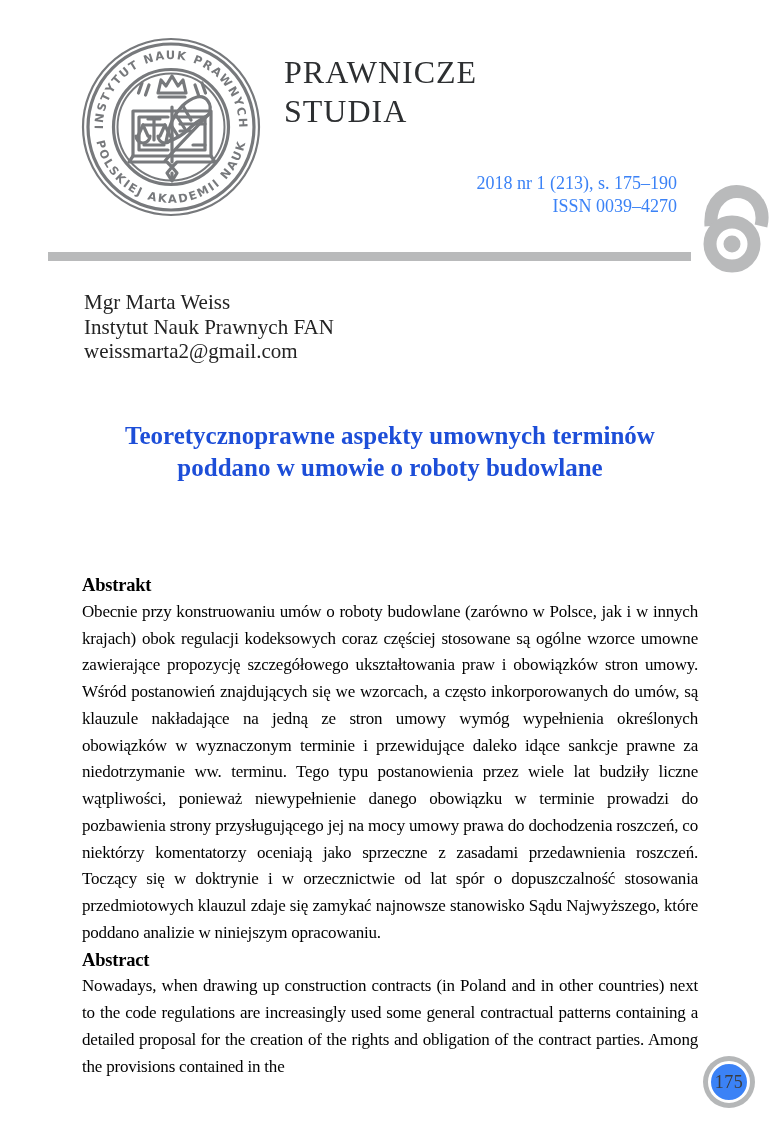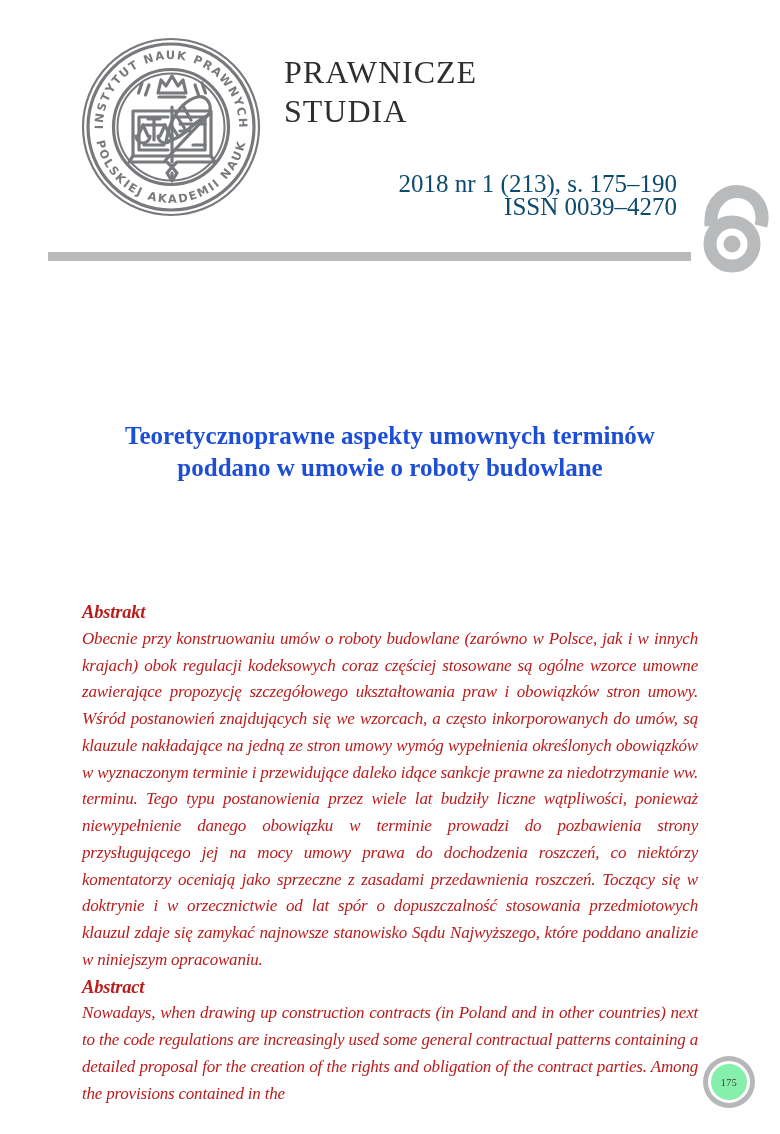--- a/index.html
+++ b/index.html
@@ -5,42 +5,42 @@
   html,body{margin:0;padding:0;background:#ffffff;}
   .page{position:relative;width:780px;height:1134px;background:#ffffff;overflow:hidden;
         font-family:"Liberation Serif","DejaVu Serif",serif;color:#222222;}
 
   .logo{position:absolute;left:80px;top:36px;width:182px;height:182px;}
 
   .jname{position:absolute;left:284px;top:53px;font-size:32px;line-height:39px;
          letter-spacing:1px;color:#2d2f31;}
 
   .issue{position:absolute;top:172px;right:103px;text-align:right;
-         font-size:25px;line-height:23.4px;color:#0c4a6e;white-space:nowrap;}
+         font-size:18px;line-height:23.4px;color:#3b82f6;white-space:nowrap;}
 
   .band{position:absolute;left:48px;top:252px;width:643px;height:9px;background:#b9babb;}
 
   .oa{position:absolute;left:687px;top:182px;width:93px;height:92px;}
 
   .author{position:absolute;left:84px;top:290px;font-size:21px;line-height:24.6px;color:#232323;}
 
   .atitle{position:absolute;left:82px;top:420px;width:616px;text-align:center;
           font-weight:bold;font-size:25px;line-height:32px;color:#1d4ed8;}
 
-  .abstracts{position:absolute;left:82px;top:599px;width:616px;
-             font-size:17px;line-height:26.75px;letter-spacing:-0.2px;color:#b91c1c;font-style:italic;}
+  .abstracts{position:absolute;left:82px;top:572px;width:616px;
+             font-size:17px;line-height:26.75px;letter-spacing:-0.2px;color:#000000;}
   .abstracts .h{font-weight:bold;font-size:18.5px;}
   .abstracts p{margin:0;text-align:justify;hyphens:auto;}
   .abstracts .h.en{}
 
   .badge{position:absolute;left:703px;top:1056px;width:52px;height:52px;border-radius:50%;
          background:#b5b7b8;display:flex;align-items:center;justify-content:center;}
-  .badge-inner{width:36px;height:36px;border-radius:50%;background:#86efac;
+  .badge-inner{width:36px;height:36px;border-radius:50%;background:#3b82f6;
                border:3px solid #ffffff;display:flex;align-items:center;justify-content:center;
-               font-size:10px;color:#3b3b3b;letter-spacing:0.5px;}
+               font-size:18px;color:#3b3b3b;letter-spacing:0.5px;}
 </style>
 </head>
 <body>
 
 <div class="page">
 
   <svg class="logo" viewBox="0 0 182 182" aria-hidden="true">
     <g fill="none" stroke="#77797c">
       <circle cx="91" cy="91" r="88" stroke-width="2.2"></circle>
       <circle cx="91" cy="91" r="83" stroke-width="3.2"></circle>
@@ -110,20 +110,25 @@
   <div class="band"></div>
 
   <svg class="oa" viewBox="0 0 93 92" aria-hidden="true">
     <g fill="none" stroke="#b9babb" stroke-width="13">
       <path d="M24,44 C22,18 40,7 55,10 C70,13 78,28 74,44"></path>
       <circle cx="45" cy="62" r="22"></circle>
     </g>
     <circle cx="45" cy="62" r="8.5" fill="#b9babb"></circle>
   </svg>
 
+  <div class="author">
+    <div>Mgr Marta Weiss</div>
+    <div>Instytut Nauk Prawnych FAN</div>
+    <div>weissmarta2@gmail.com</div>
+  </div>
 
   <div class="atitle">
     <div>Teoretycznoprawne aspekty umownych terminów</div>
     <div>poddano w umowie o roboty budowlane</div>
   </div>
 
   <div class="abstracts">
     <div class="h">Abstrakt</div>
     <p lang="pl">Obecnie przy konstruowaniu umów o roboty budowlane (zarówno w Polsce, jak i w innych krajach) obok regulacji kodeksowych coraz częściej stosowane są ogólne wzorce umowne zawierające propozycję szczegółowego ukształtowania praw i obowiązków stron umowy. Wśród postanowień znajdujących się we wzorcach, a często inkorporowanych do umów, są klauzule nakładające na jedną ze stron umowy wymóg wypełnienia określonych obowiązków w wyznaczonym terminie i przewidujące daleko idące sankcje prawne za niedotrzymanie ww. terminu. Tego typu postanowienia przez wiele lat budziły liczne wątpliwości, ponieważ niewypełnienie danego obowiązku w terminie prowadzi do pozbawienia strony przysługującego jej na mocy umowy prawa do dochodzenia roszczeń, co niektórzy komentatorzy oceniają jako sprzeczne z zasadami przedawnienia roszczeń. Toczący się w doktrynie i w orzecznictwie od lat spór o dopuszczalność stosowania przedmiotowych klauzul zdaje się zamykać najnowsze stanowisko Sądu Najwyższego, które poddano analizie w niniejszym opracowaniu.</p>
     <div class="h en">Abstract</div>

